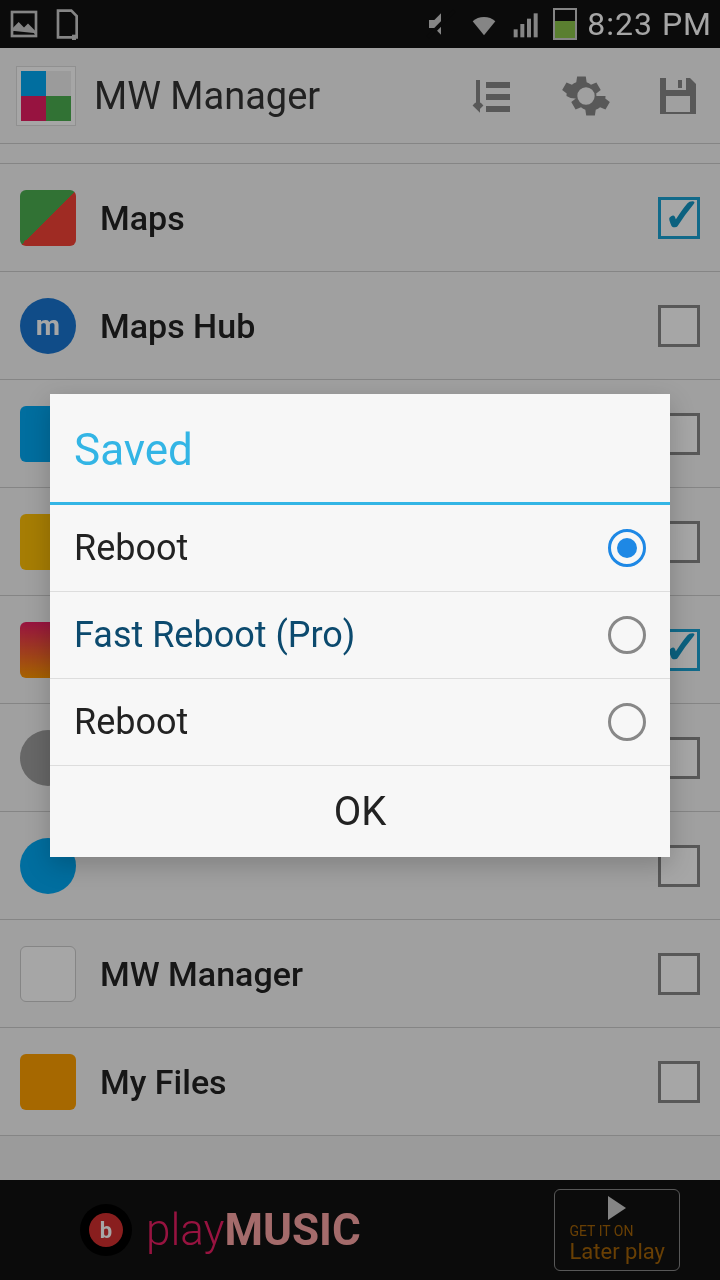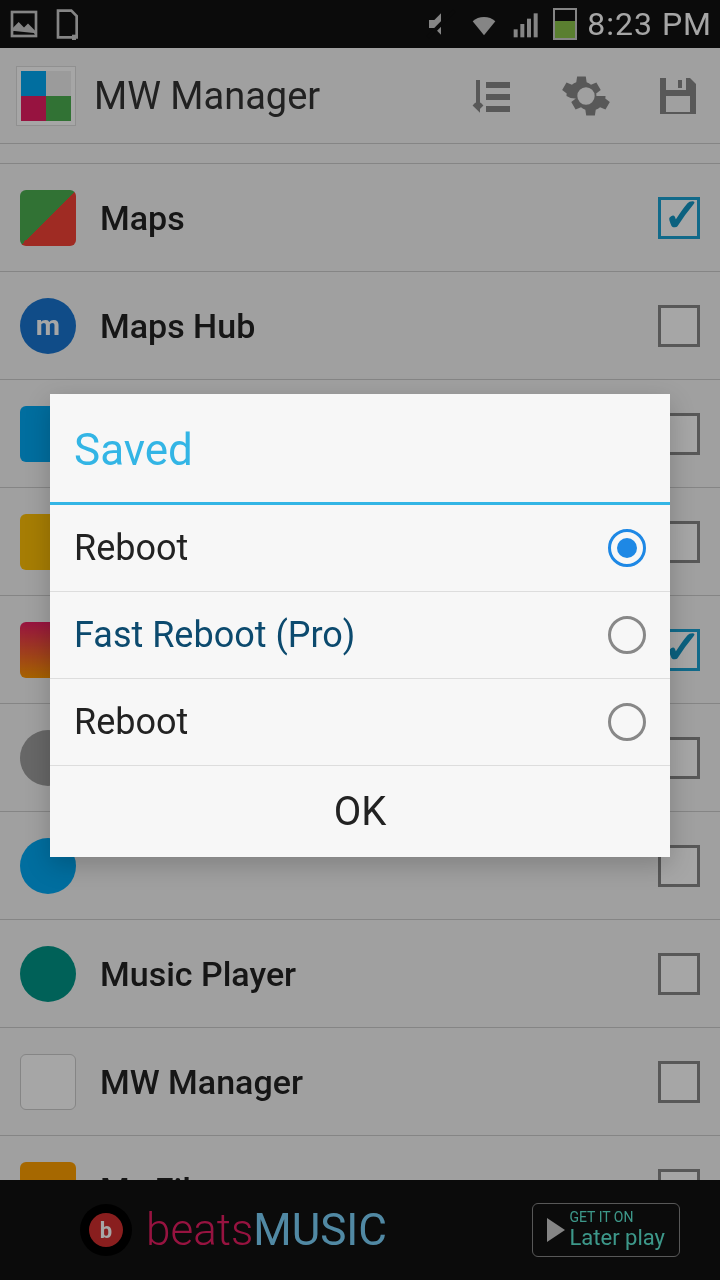--- a/index.html
+++ b/index.html
@@ -42,22 +42,22 @@
   .ic-play2 { background: #009688; border-radius:50%; }
   .ic-mw { background: #fff; border:1px solid #ccc; }
   .ic-folder { background: #ffa000; }
   
   
   .ad-banner { position: absolute; bottom: 0; left: 0; right: 0; height: 100px; background: #111; display: flex; align-items: center; padding: 0 40px 0 80px; }
   .ad-logo { width: 52px; height: 52px; background: #000; border-radius: 50%; display:flex; align-items:center; justify-content:center; margin-right: 14px; }
   .ad-logo-inner { width: 34px; height: 34px; border-radius:50%; background: #d32f2f; display:flex; align-items:center; justify-content:center; color:#fff; font-size:22px; font-weight:bold;}
   .ad-text { font-size: 44px; font-weight: 300; letter-spacing: 0px; }
   .ad-text .p1 { color: #e91e63; }
-  .ad-text .p2 { color: #7dd3fc; font-weight:400; }
-  .ad-badge { margin-left: auto; border: 1px solid #888; border-radius: 6px; padding: 6px 14px; color: #5eead4; display:flex; align-items:center; gap:4px; }
+  .ad-text .p2 { color: #fca5a5; font-weight:700; }
+  .ad-badge { margin-left: auto; border: 1px solid #888; border-radius: 6px; padding: 6px 14px; color: #a16207; display:flex; align-items:center; gap:4px;flex-direction:column; }
   .ad-badge-text { font-size: 14px; line-height: 1.1; }
   .ad-badge-text .big { font-size: 22px; }
   .play-triangle { width:0; height:0; border-left:18px solid #ccc; border-top:12px solid transparent; border-bottom:12px solid transparent; }
   
   
   .overlay { position: absolute; inset: 0; background: rgba(0,0,0,0.35); }
   
   
   .dialog { position: absolute; top: 394px; left: 50px; right: 50px; background: #f7f7f7; box-shadow: 0 8px 24px rgba(0,0,0,0.2); }
   .dialog-title { font-size: 44px; color: #33b5e5; padding: 30px 24px 26px; border-bottom: 3px solid #33b5e5; font-weight: 400; }
@@ -172,42 +172,37 @@
         <div class="item-icon ic-gear"></div>
         <div class="item-label"></div>
         <div class="item-check"></div>
       </div>
       <div class="list-item">
         <div class="item-icon ic-play"></div>
         <div class="item-label"></div>
         <div class="item-check"></div>
       </div>
       <div class="list-item">
-        <div class="item-icon ic-play2"></div>
-        <div class="item-label">Music Player</div>
-        <div class="item-check"></div>
-      </div>
-      <div class="list-item">
         <div class="item-icon ic-mw"></div>
         <div class="item-label">MW Manager</div>
         <div class="item-check"></div>
       </div>
       <div class="list-item">
         <div class="item-icon ic-folder"></div>
         <div class="item-label">My Files</div>
         <div class="item-check"></div>
       </div>
     </div>
 
   <div class="ad-banner">
     <div class="ad-logo">
         <div class="ad-logo-inner">b</div>
       </div>
     <div class="ad-text">
-      <span class="p1">beats</span><span class="p2">MUSIC</span>
+      <span class="p1">play</span><span class="p2">MUSIC</span>
     </div>
     <div class="ad-badge">
       <div class="play-triangle"></div>
       <div class="ad-badge-text">
         <div>GET IT ON</div>
         <div class="big">Later play</div>
       </div>
     </div>
   </div>
 

